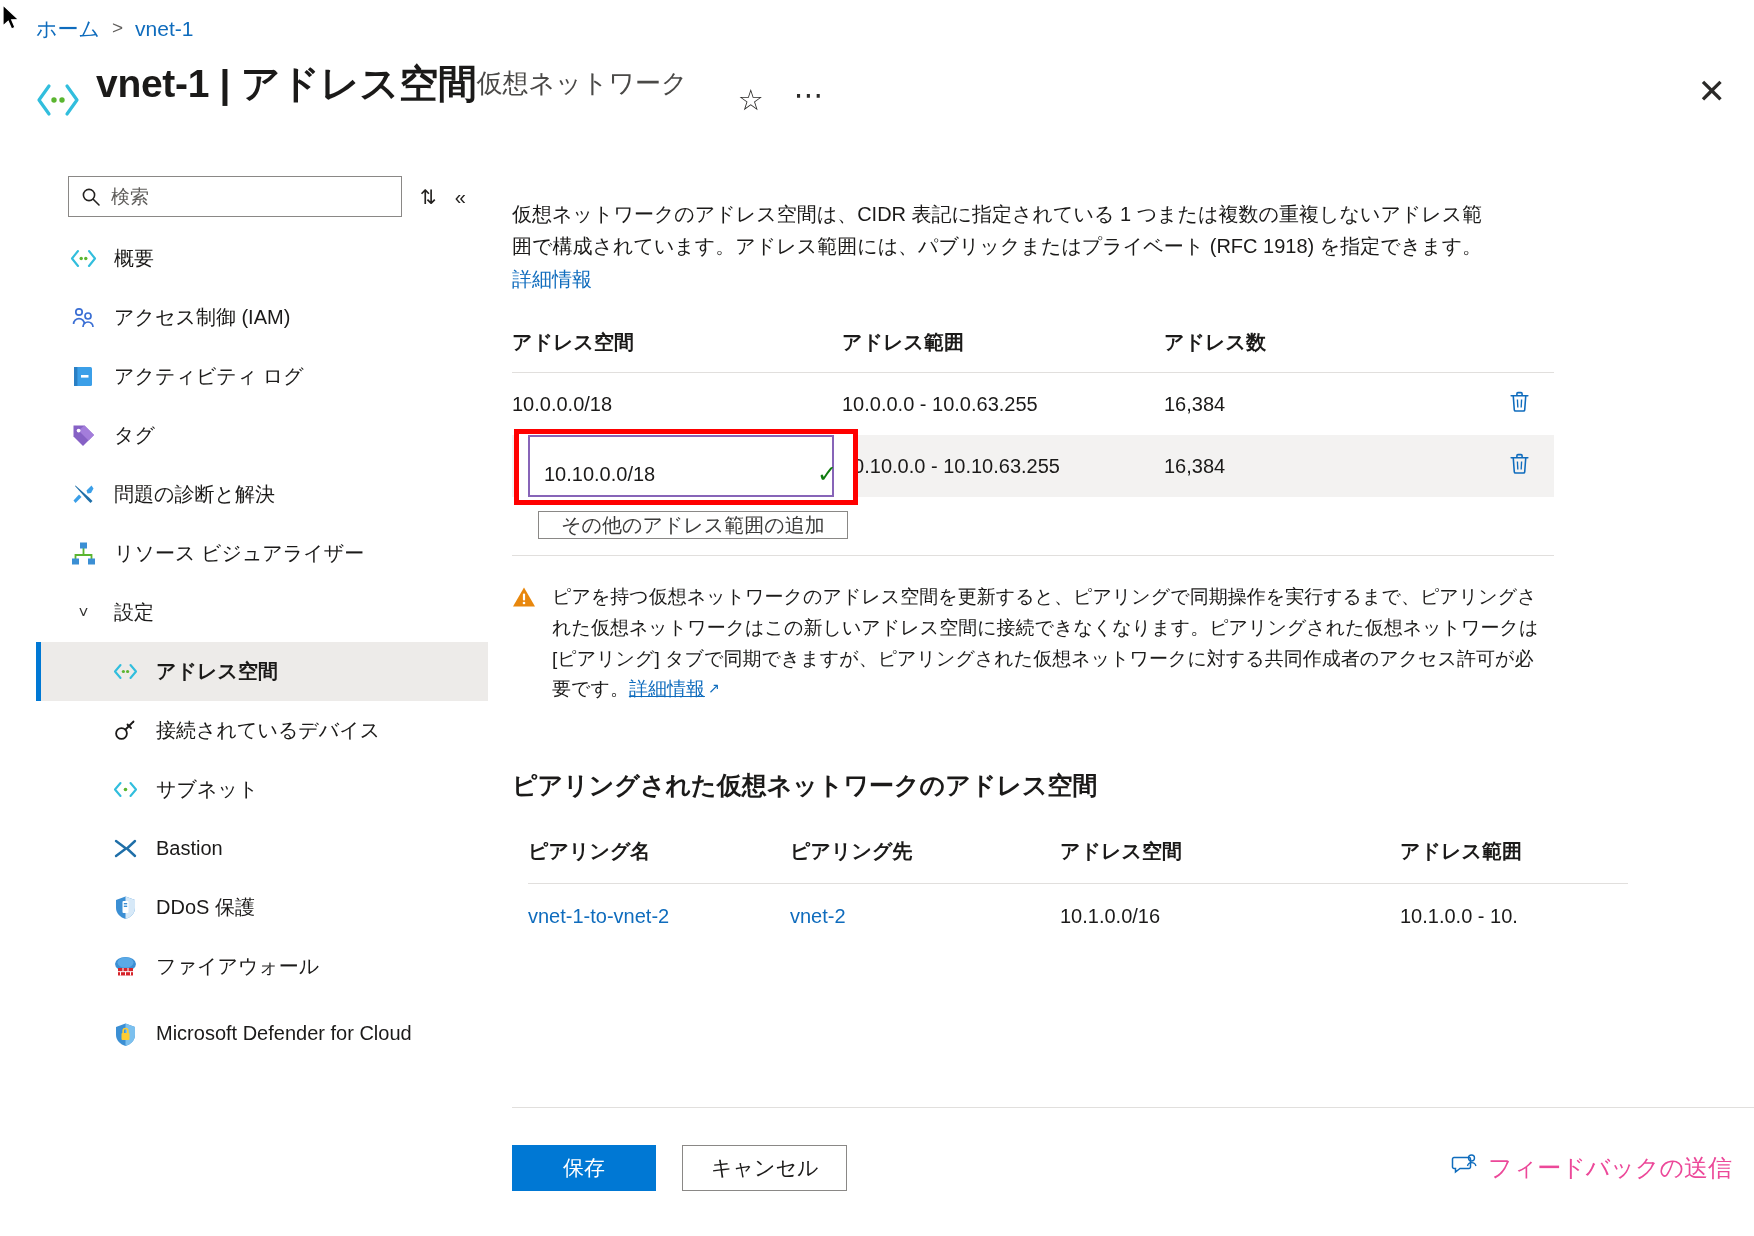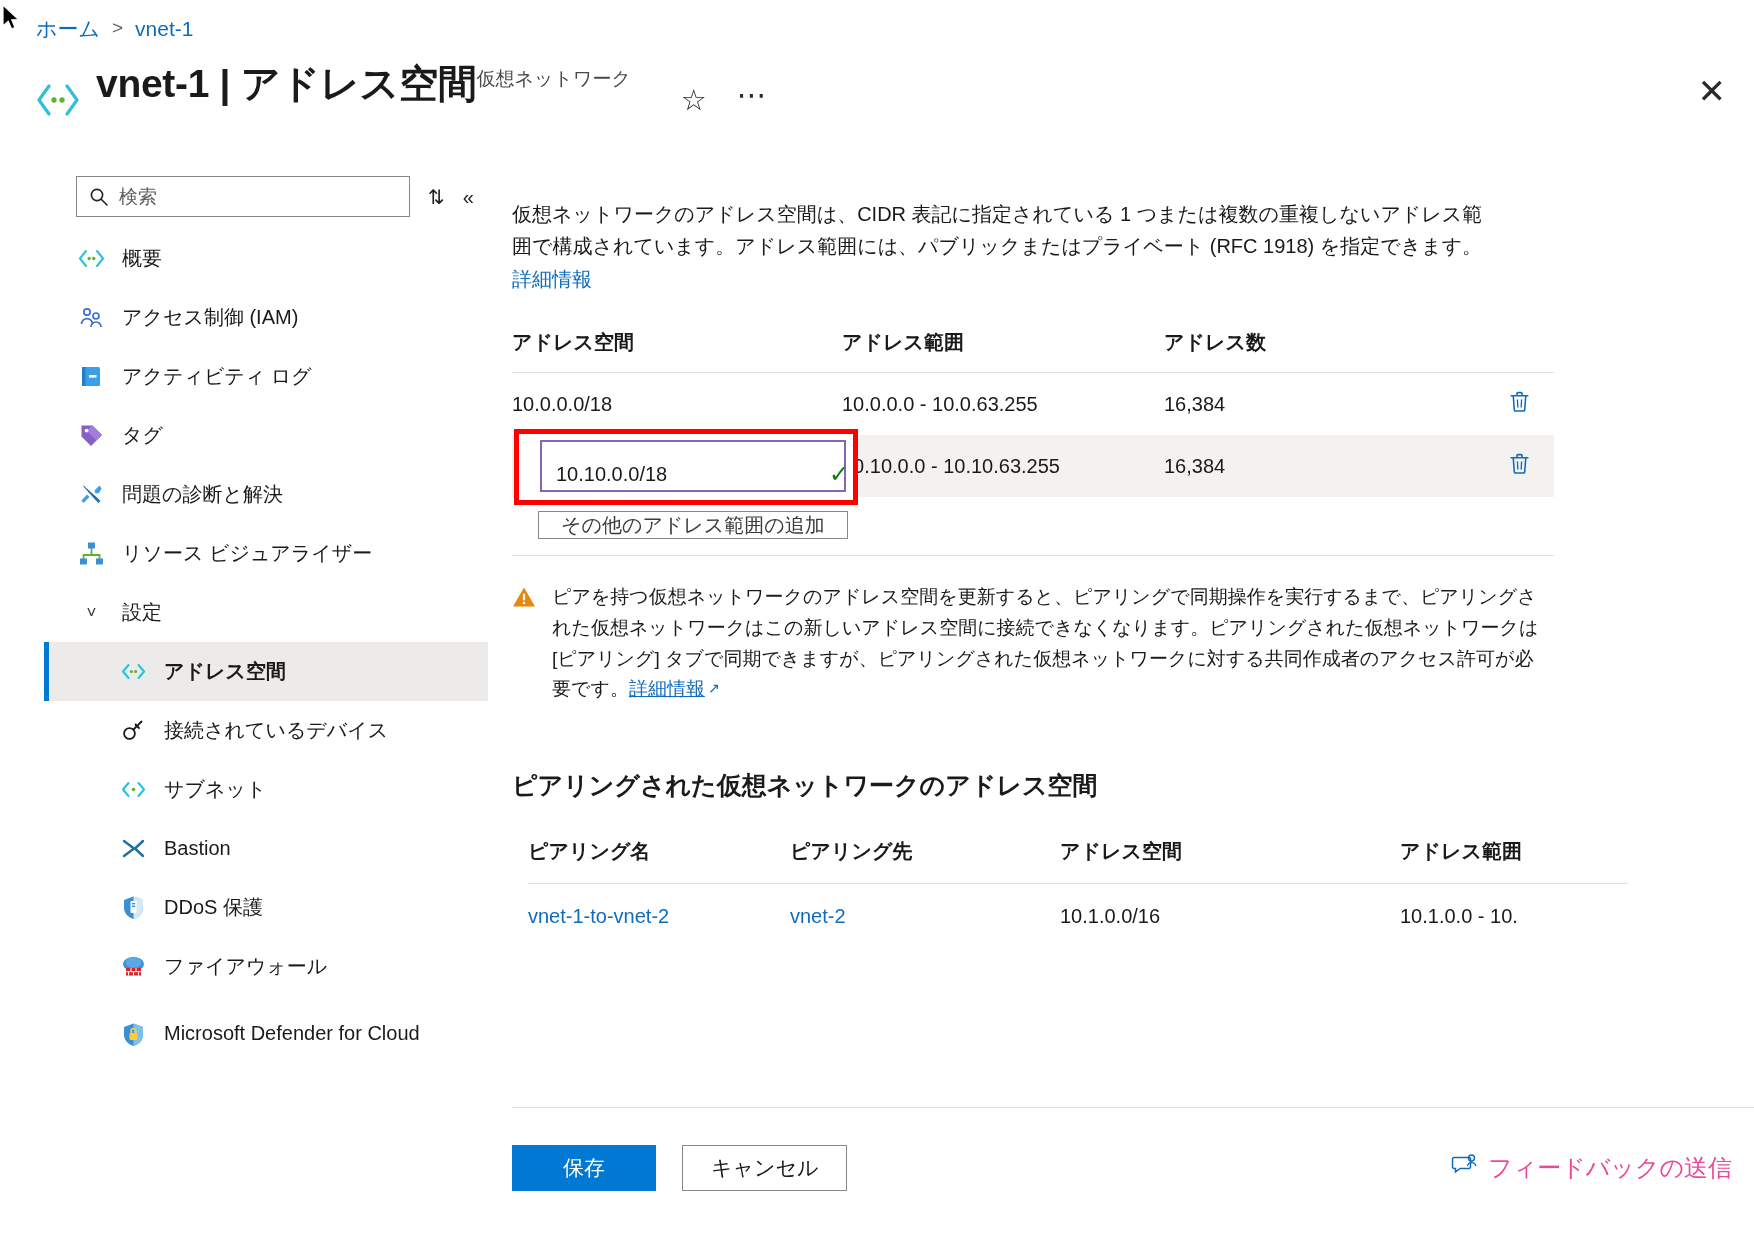--- a/index.html
+++ b/index.html
@@ -57,21 +57,21 @@
   .title-texts { display: flex; }
   .page-title {
     font-size: 39px;
     font-weight: 600;
     color: #1b1a19;
     letter-spacing: -0.3px;
     line-height: 1.15;
     white-space: nowrap;
   }
   .page-subtitle {
-    font-size: 19px;
+    font-size: 26px;
     color: #4a4947;
     margin-top: 4px;
   }
   .title-actions {
     display: flex;
     align-items: center;
     gap: 30px;
     margin-left: 34px;
     margin-top: 18px;
   }
@@ -93,21 +93,21 @@
     font-weight: 300;
     color: #2b2a28;
     cursor: pointer;
     line-height: 1;
   }
 
   
   .sidebar {
     position: absolute;
     top: 168px;
-    left: 12px;
+    left: 4px;
     width: 488px;
     bottom: 0;
     background: #ffffff;
     overflow: hidden;
     padding-left: 32px;
   }
   .search-row {
     display: flex;
     align-items: center;
     padding: 8px 0 0 32px;
@@ -249,23 +249,23 @@
     top: -6px;
     width: 344px;
     height: 76px;
     border: 5px solid #ff0000;
     background: #ffffff;
     box-sizing: border-box;
   }
   .cidr-input {
     position: relative;
     z-index: 2;
-    margin-left: 28px;
+    margin-left: 16px;
     width: 306px;
-    height: 52px;
+    height: 62px;
     border: 2px solid #8764b8;
     background: #ffffff;
     display: flex;
     align-items: center;
     padding: 16px 10px 0 12px;
     font-size: 20px;
     color: #1b1a19;
     font-family: inherit;
     outline: none;
   }

